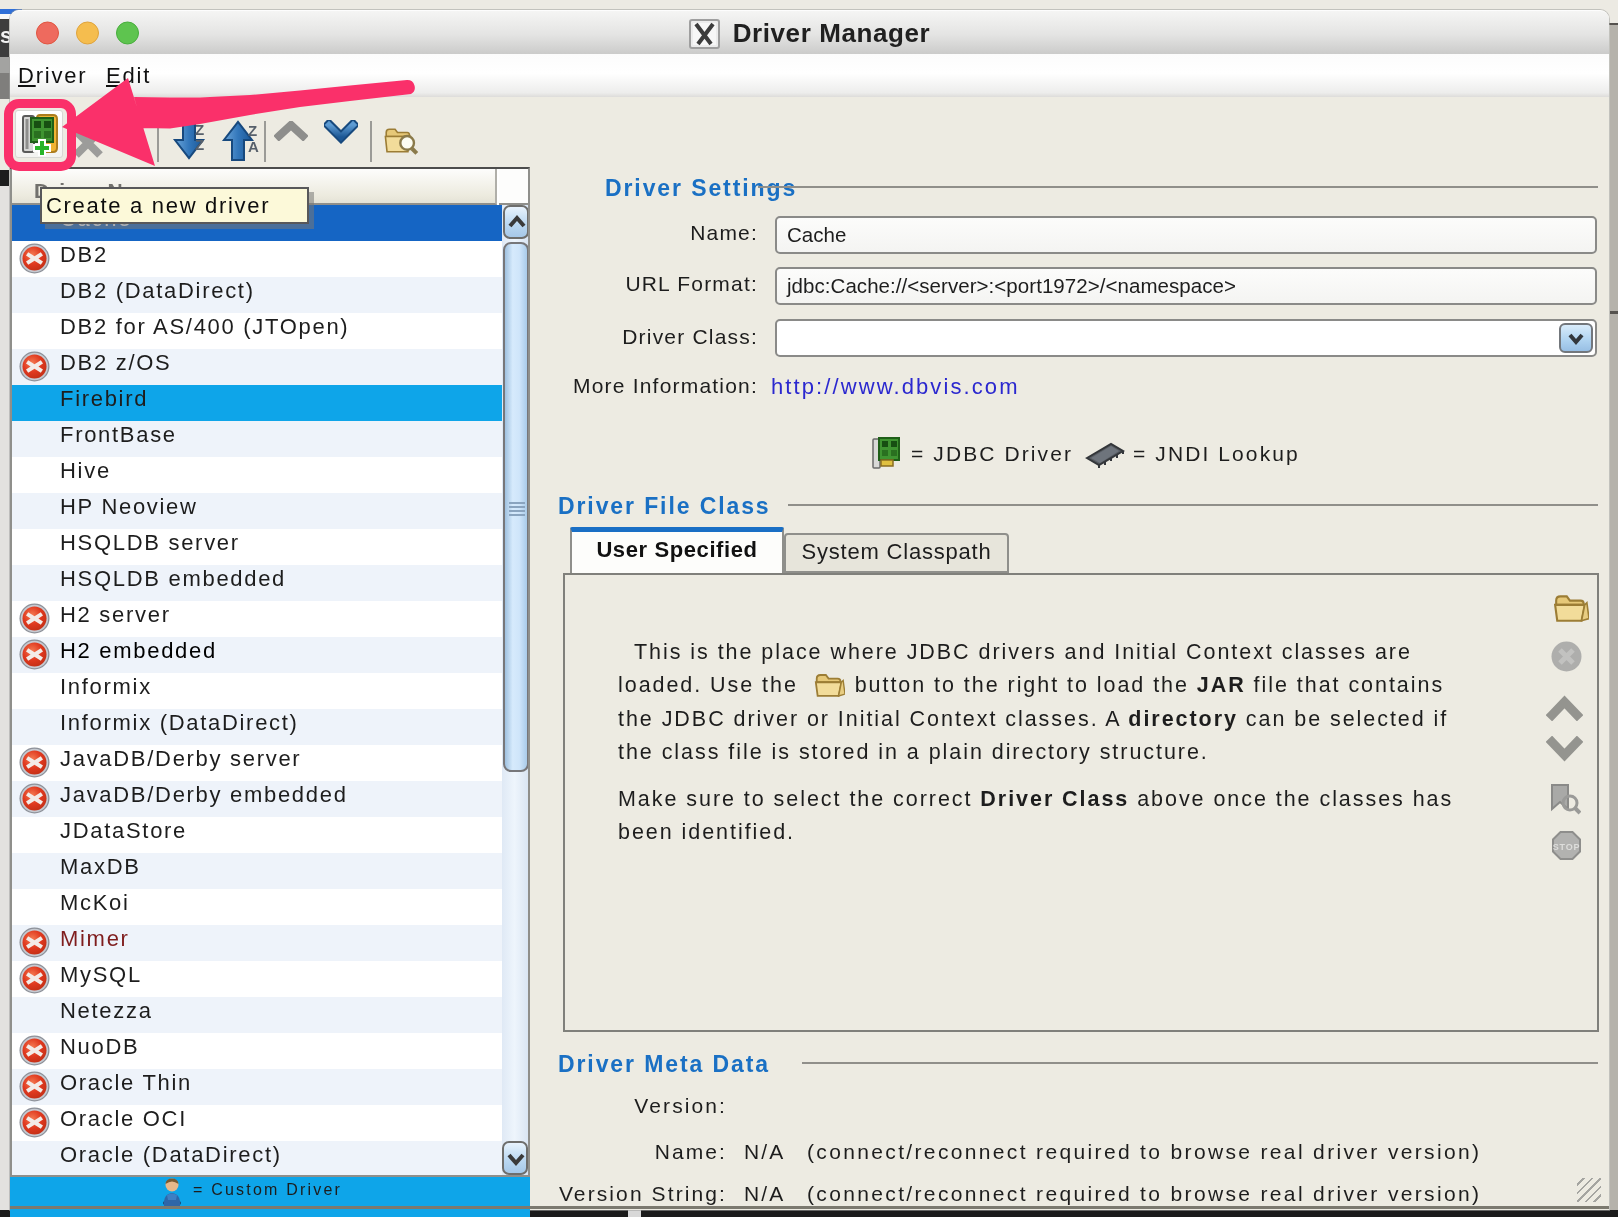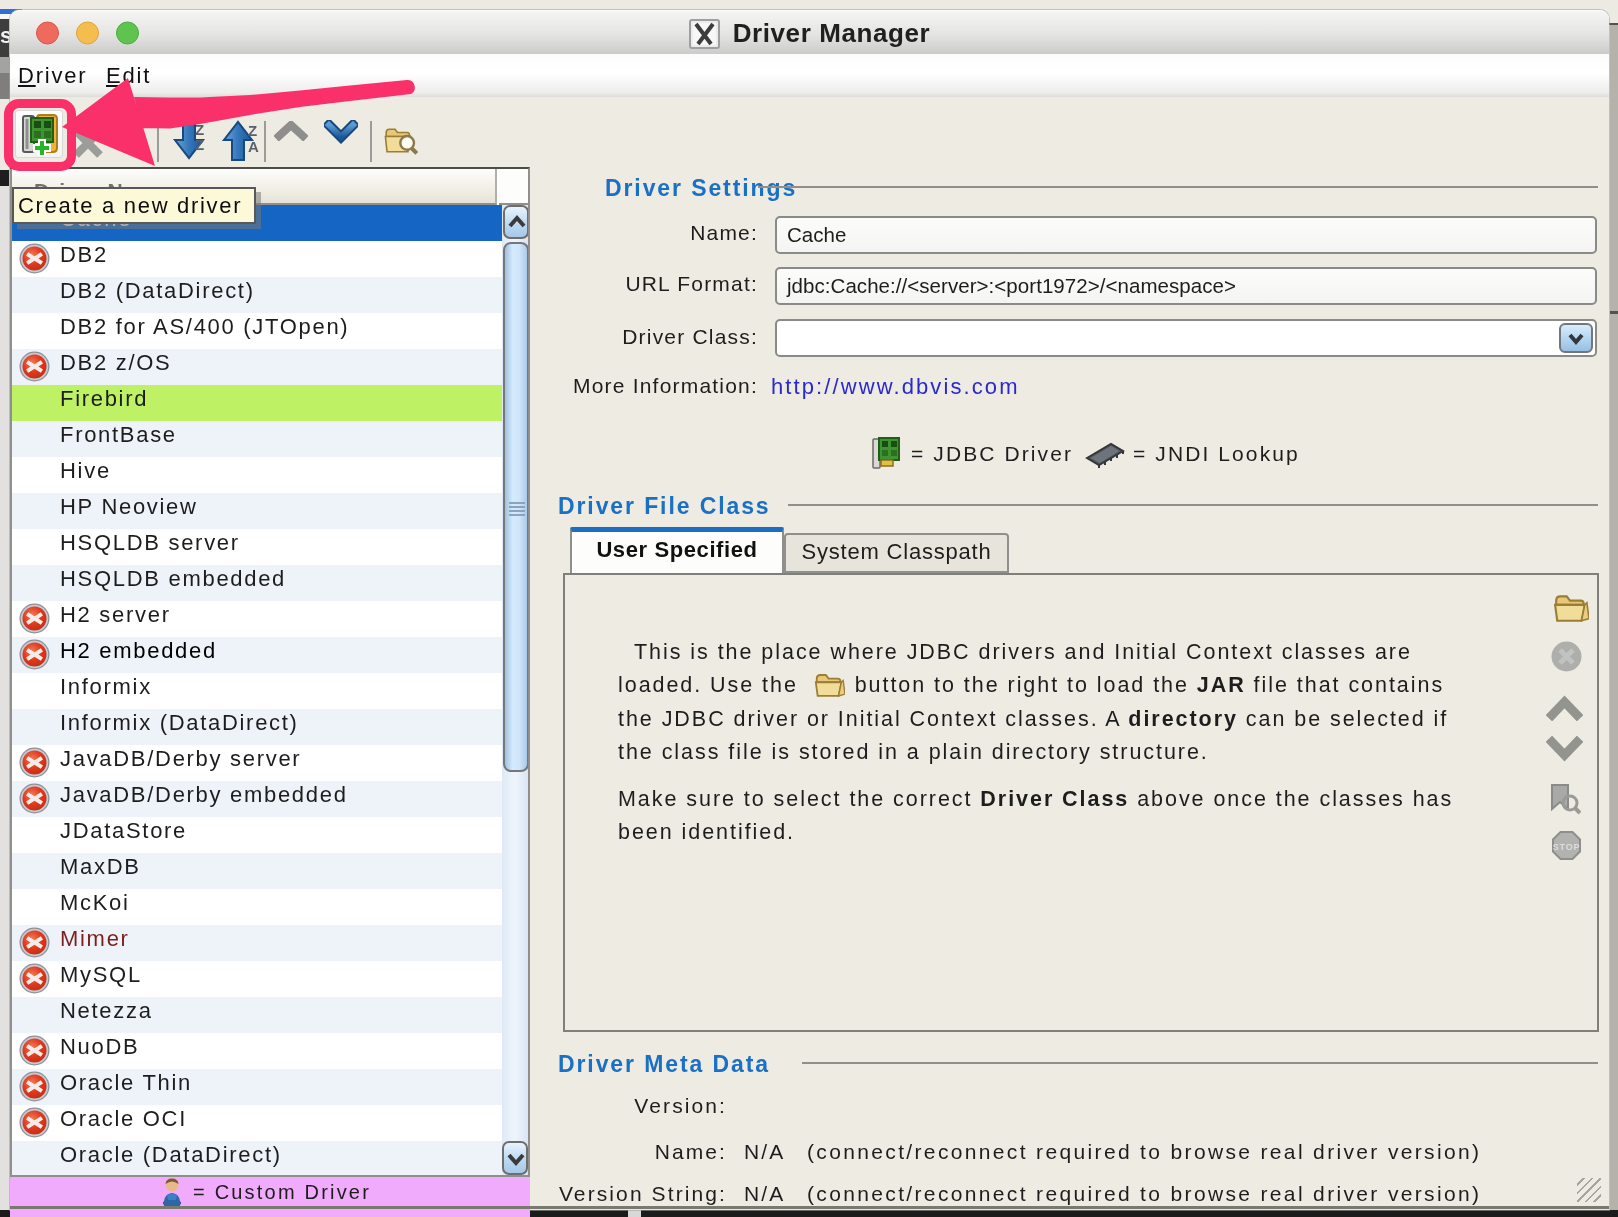--- a/index.html
+++ b/index.html
@@ -52,21 +52,21 @@
 
 #sbar { position:absolute; left:492px; top:36px; width:28px; height:972px; background:linear-gradient(90deg,#dfe9f5,#eef5fc 45%,#d7e3f2); }
 .sbtn { position:absolute; left:1px; width:26px; height:34px; border:2px solid #6e6e6c; border-radius:7px;
   background:linear-gradient(#e8f3fd,#bcd9f2 55%,#a6c8e8); }
 .sbtn svg { position:absolute; left:2px; top:6px; }
 #sthumb { position:absolute; left:1px; top:37px; width:26px; height:530px; border:2px solid #77777a; border-radius:8px;
   background:linear-gradient(90deg,#9fc1e0,#d6eafc 35%,#cfe5fa 65%,#a9cbe9); }
 #sgrip { position:absolute; left:4px; top:258px; width:16px; height:15px;
   background:repeating-linear-gradient(#8aa4bf 0 2px, transparent 2px 4px); }
 
-#legend { position:absolute; left:0; top:1167px; width:520px; height:40px; background:#f0abfc; font-size:20px; color:#1d1d1d; letter-spacing:2.2px; }
+#legend { position:absolute; left:0; top:1167px; width:520px; height:40px; background:#0ea5e9; font-size:16px; color:#1d1d1d; letter-spacing:2.2px; }
 #winbottom { position:absolute; left:0; top:1196px; width:1599px; height:3px; background:#7b796f; }
 
 .sechead { position:absolute; font-size:23px; font-weight:bold; color:#1a70c4; letter-spacing:1.9px; }
 .secline { position:absolute; height:2px; background:#908f8a; }
 .flabel { position:absolute; font-size:21px; color:#1d1d1d; text-align:right; width:220px; letter-spacing:1.2px; }
 .tfield { position:absolute; left:765px; width:822px; height:38px; border:2px solid #8a8a88; border-radius:5px;
   background:linear-gradient(#fcfcfb,#f4f4f2); font-size:20.5px; letter-spacing:0.05px; color:#1d1d1d; line-height:34px; padding-left:10px; white-space:nowrap; }
 #combo { position:absolute; left:765px; top:309px; width:822px; height:38px; border:2px solid #8a8a88; border-radius:5px; background:#fff; }
 #combobtn { position:absolute; right:2px; top:2px; width:34px; height:30px; border:2px solid #73777c; border-radius:6px;
   background:linear-gradient(#d9ecfb,#aed2f0 60%,#98bfe4); }
@@ -80,21 +80,21 @@
 #panel { position:absolute; left:553px; top:563px; width:1036px; height:459px; border:2px solid #80807b; background:#edebe2; }
 .ptext { position:absolute; left:53px; font-size:21.5px; color:#1d1d1d; line-height:33.5px; letter-spacing:1.95px; white-space:nowrap; }
 .picon { position:absolute; left:981px; }
 
 .meta { position:absolute; font-size:21px; color:#1d1d1d; white-space:nowrap; letter-spacing:2.1px;text-align:center; }
 .paren { letter-spacing:2.35px !important; }
 #grip { position:absolute; left:1567px; top:1168px; width:24px; height:24px;
   background:repeating-linear-gradient(135deg, transparent 0 4px, #a5a5a1 4px 6px); }
 
 #pinkrect { position:absolute; left:4px; top:99px; width:72px; height:72px; border:9.5px solid #fa306a; border-radius:15px; z-index:20; }
-#tooltip { position:absolute; left:12px; top:187px; width:244px; height:37px; background:#fcf9d9;
+#tooltip { position:absolute; left:40px; top:187px; width:269px; height:37px; background:#fcf9d9;
   border:2px solid #58585a; box-shadow:5px 5px 0 rgba(120,120,118,0.55); z-index:30;
   font-size:22px; color:#0d0d0d; line-height:33px; padding-left:4px; letter-spacing:1.7px; white-space:nowrap; }
 #arrow { position:absolute; left:0; top:0; z-index:25; }
 </style></head>
 <body>
 <div id="bg-blue"></div>
 <div id="bg-white"></div>
 <div id="bg-dark">s</div>
 <div id="bg-g1"></div>
 <div id="bg-g2"></div>
@@ -218,21 +218,21 @@
                 <stop offset="1" stop-color="#c22f16"></stop>
               </radialGradient>
             </defs>
 <circle cx="15.5" cy="15.5" r="15" fill="#8d9199"></circle>
 <circle cx="15.5" cy="15.5" r="13.7" fill="#c6cad1"></circle>
 <circle cx="15.5" cy="15.5" r="12" fill="url(#rg4)"></circle>
 <path d="M9.2 9.2 L15.5 13.2 L21.8 9.2 L24 12.6 L19.4 15.5 L24 18.4 L21.8 21.8 L15.5 17.8 L9.2 21.8 L7 18.4 L11.6 15.5 L7 12.6 Z" fill="#f3ece8"></path>
 </svg></span>
         <span class="rtx">DB2 z/OS</span>
       </div>
-      <div class="row" style="top:216px;background:#bef264;color:#1d1d1d">
+      <div class="row" style="top:216px;background:#0ea5e9;color:#1d1d1d">
         <span class="rtx">Firebird</span>
       </div>
       <div class="row" style="top:252px;background:#eef3fa;color:#1d1d1d">
         <span class="rtx">FrontBase</span>
       </div>
       <div class="row" style="top:288px;background:#ffffff;color:#1d1d1d">
         <span class="rtx">Hive</span>
       </div>
       <div class="row" style="top:324px;background:#eef3fa;color:#1d1d1d">
         <span class="rtx">HP Neoview</span>

